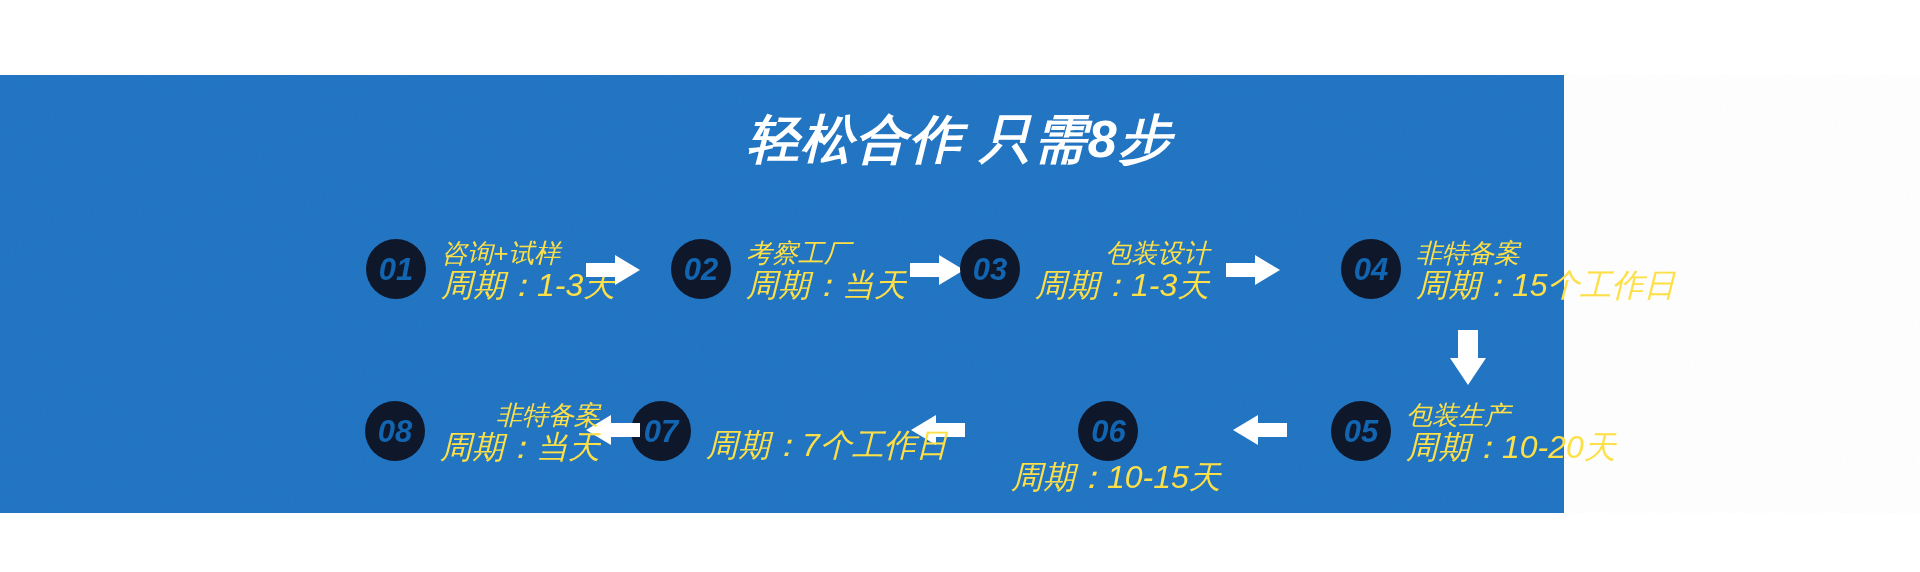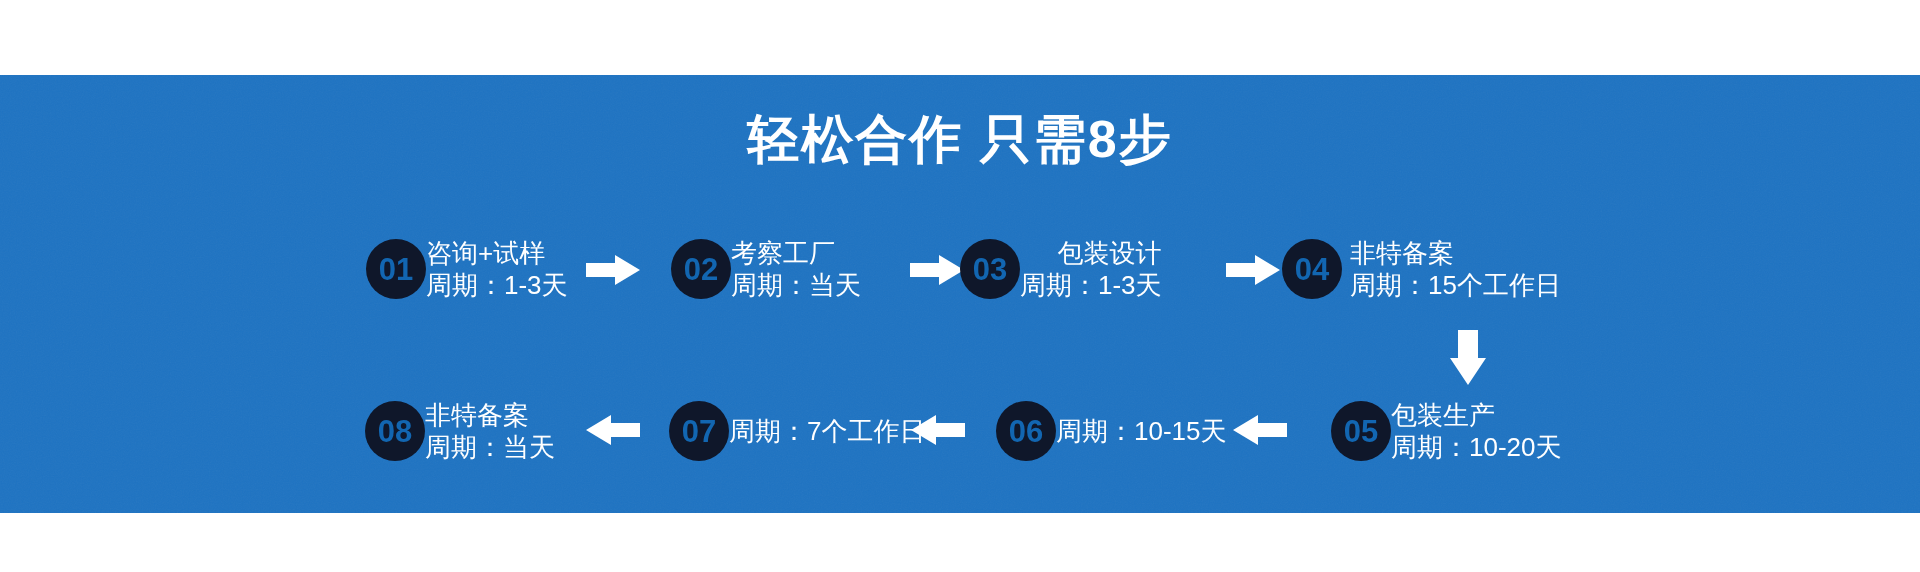--- a/index.html
+++ b/index.html
@@ -22,22 +22,23 @@
   }
   .bottom-band {
     position: absolute;
     left: 0; top: 513px;
     width: 1920px; height: 59px;
     background: #ffffff;
   }
   .blue-section {
     position: absolute;
     left: 0; top: 75px;
-    width: 1920px; height: 438px;
+    width: 1564px; height: 438px;
     background: #1e73c2;
+    font-style: italic;
   }
   .noise-svg {
     position: absolute;
     left: 0; top: 0;
     width: 1920px; height: 438px;
     pointer-events: none;
   }
   .banner-title {
     position: absolute;
     left: 0; top: 30px;
@@ -64,29 +65,30 @@
     justify-content: center;
     flex: 0 0 auto;
   }
   .step-circle span {
     color: #1266b1;
     font-size: 31px;
     font-weight: bold;
     line-height: 1;
   }
   .step-text {
-    color: #ffffff;
+    margin-left: 15px;
+    color: #fde047;
     white-space: nowrap;
   }
   .step-title {
     font-size: 26px;
     line-height: 32px;
   }
   .step-period {
-    font-size: 26px;
+    font-size: 32px;
     line-height: 32px;
   }
   .arrow {
     position: absolute;
     pointer-events: none;
   }
   .arrow svg { display: block; }
   .arrow polygon { fill: #ffffff; }
 </style>
 </head>
@@ -149,21 +151,21 @@
         <div class="step-period">周期：1-3天</div>
       </div>
     </div>
 
     <div class="arrow" style="left:1226px; top:180px;">
       <svg width="54" height="30" viewBox="0 0 54 30">
           <polygon points="0,8 29,8 29,0 54,15 29,30 29,22 0,22"></polygon>
         </svg>
     </div>
 
-    <div class="step" style="left:1282px; top:164px;gap:8px;">
+    <div class="step" style="left:1341px; top:164px;">
       <div class="step-circle">
           <span>04</span>
         </div>
       <div class="step-text">
         <div class="step-title">非特备案</div>
         <div class="step-period">周期：15个工作日</div>
       </div>
     </div>
 
     <div class="arrow" style="left:1450px; top:255px;">
@@ -181,51 +183,51 @@
         <div class="step-period">周期：10-20天</div>
       </div>
     </div>
 
     <div class="arrow" style="left:1233px; top:340px;">
       <svg width="54" height="30" viewBox="0 0 54 30">
           <polygon points="54,8 25,8 25,0 0,15 25,30 25,22 54,22"></polygon>
         </svg>
     </div>
 
-    <div class="step" style="left:996px; top:326px;">
+    <div class="step" style="left:996px; top:326px;flex-direction:column;">
       <div class="step-circle">
           <span>06</span>
         </div>
       <div class="step-text">
         <div class="step-period">周期：10-15天</div>
       </div>
     </div>
 
     <div class="arrow" style="left:911px; top:340px;">
       <svg width="54" height="30" viewBox="0 0 54 30">
           <polygon points="54,8 25,8 25,0 0,15 25,30 25,22 54,22"></polygon>
         </svg>
     </div>
 
-    <div class="step" style="left:669px; top:326px;">
+    <div class="step" style="left:631px; top:326px;align-items:flex-end;">
       <div class="step-circle">
           <span>07</span>
         </div>
       <div class="step-text">
         <div class="step-period">周期：7个工作日</div>
       </div>
     </div>
 
     <div class="arrow" style="left:586px; top:340px;">
       <svg width="54" height="30" viewBox="0 0 54 30">
           <polygon points="54,8 25,8 25,0 0,15 25,30 25,22 54,22"></polygon>
         </svg>
     </div>
 
-    <div class="step" style="left:365px; top:326px;">
+    <div class="step" style="left:365px; top:326px;text-align:right;">
       <div class="step-circle">
           <span>08</span>
         </div>
       <div class="step-text">
         <div class="step-title">非特备案</div>
         <div class="step-period">周期：当天</div>
       </div>
     </div>
 
   </div>

